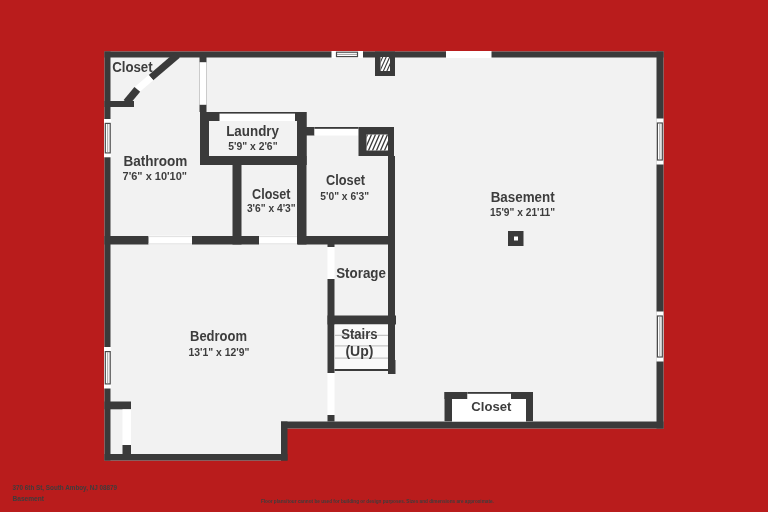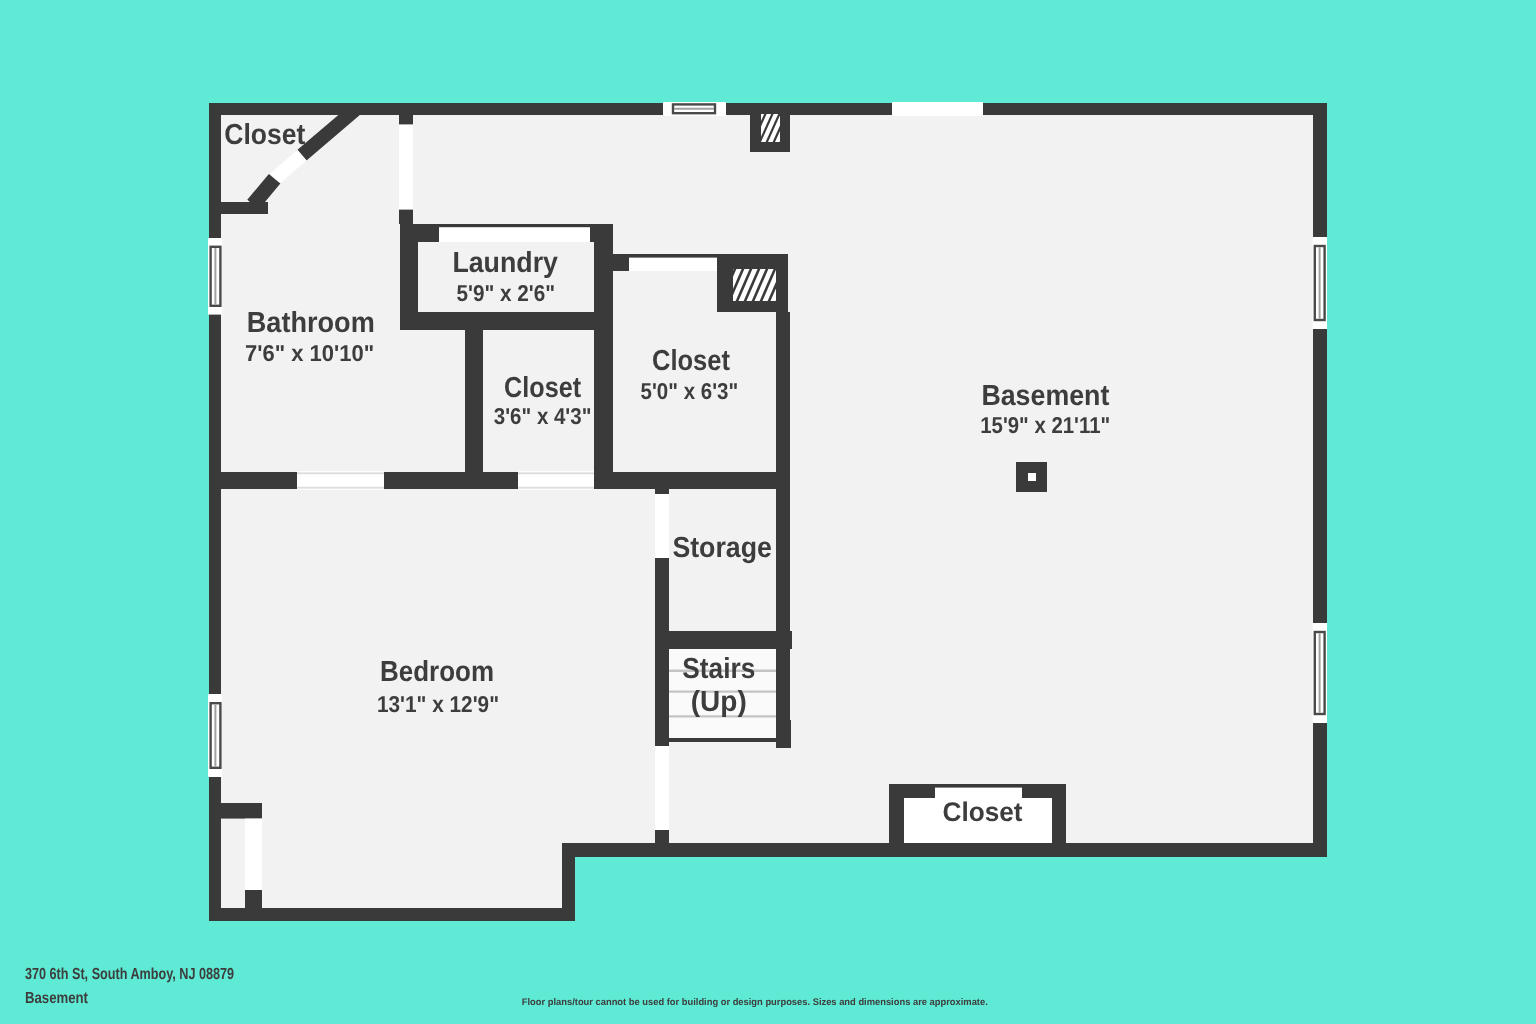--- a/index.html
+++ b/index.html
@@ -1,16 +1,16 @@
 <!DOCTYPE html>
 <html><head>
 <meta charset="utf-8">
 <style>
   html,body{margin:0;padding:0;background:#ffffff;}
-  .page{position:relative;width:768px;height:512px;background:#5eead4;overflow:hidden;}
+  .page{position:relative;width:768px;height:512px;background:#b91c1c;overflow:hidden;}
   svg{display:block;}
   text{font-family:"Liberation Sans",sans-serif;fill:#3d3d3d;font-weight:bold;}
 </style>
 </head>
 <body>
 <div class="page">
 <svg width="768" height="512" viewBox="0 0 768 512">
   <defs>
     <clipPath id="hatch1clip">
           <rect x="380.5" y="57" width="9.5" height="14"></rect>

